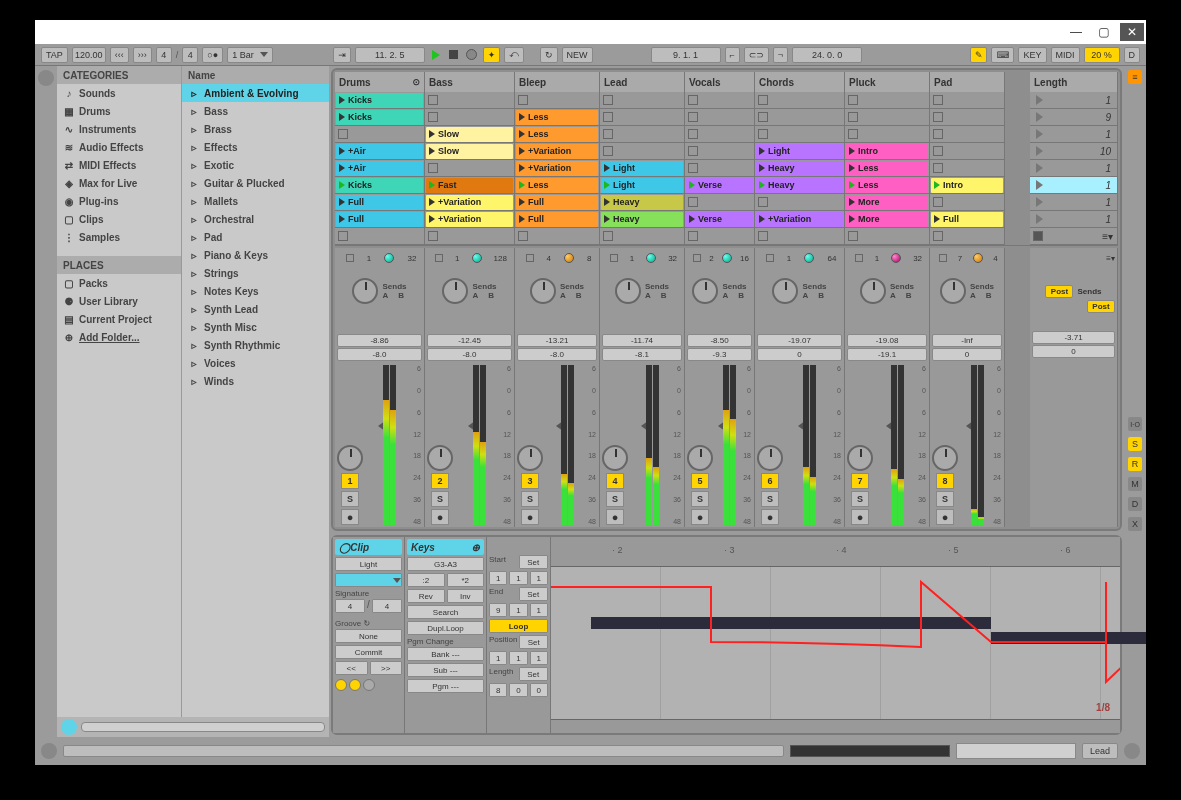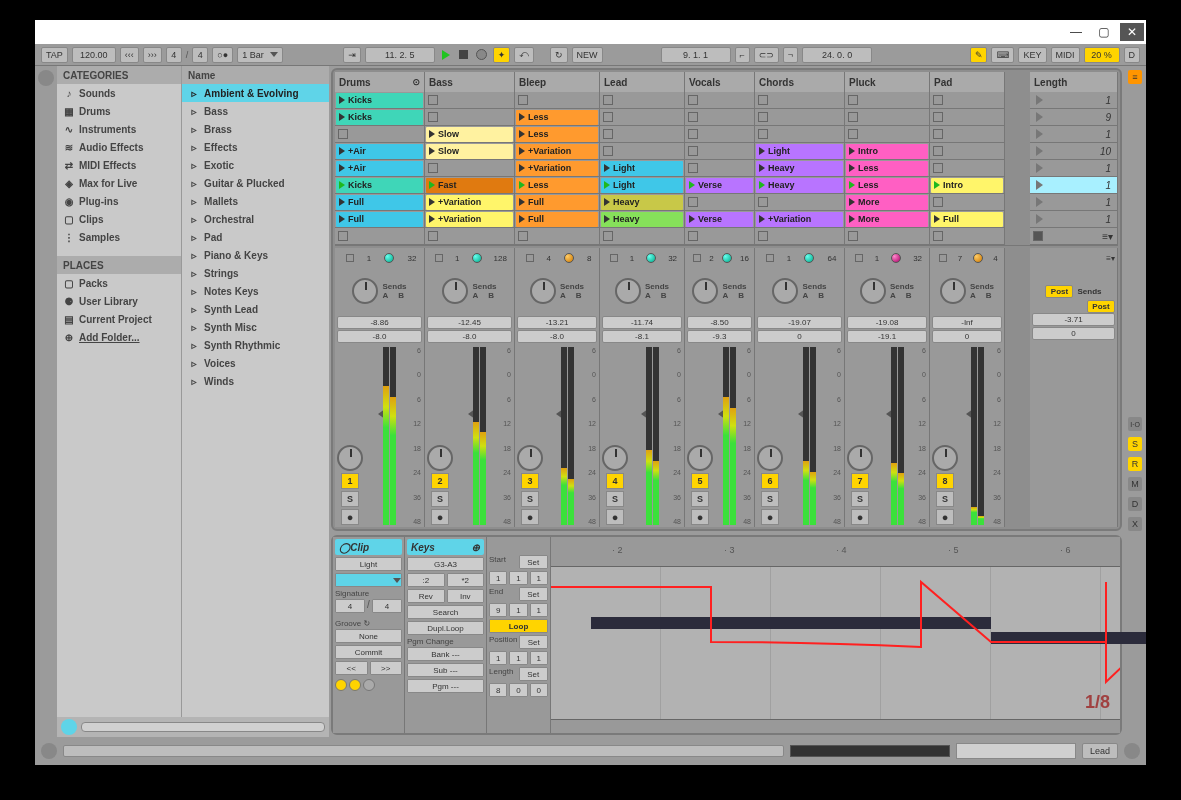--- a/index.html
+++ b/index.html
@@ -39,21 +39,21 @@
 .mixer { display: flex; flex: 1; margin-top: 2px; }
 .mix-col { border-right: 1px solid #777; background: #999; display: flex; flex-direction: column; padding: 2px; }
 .mix-top { height: 16px; display: flex; align-items: center; gap: 2px; font-size: 8px; justify-content: space-around; }
 .led { width: 10px; height: 10px; border-radius: 50%; background: radial-gradient(circle at 30% 30%, #6fe, #0a8); border: 1px solid #555; }
 .led.o { background: radial-gradient(circle at 30% 30%, #fc6, #c70); }
 .led.p { background: radial-gradient(circle at 30% 30%, #f8c, #a06); }
 .sends { height: 50px; display: flex; gap: 4px; align-items: center; justify-content: center; }
 .knob { width: 26px; height: 26px; border-radius: 50%; background: #aaa; border: 2px solid #666; position: relative; }
 .knob::after { content: ''; position: absolute; left: 50%; top: 2px; width: 2px; height: 8px; background: #333; transform-origin: bottom; }
 .send-lbls { font-size: 8px; font-weight: bold; color: #444; text-align: center; }
-.vals { display: flex; flex-direction: column; gap: 1px; margin-top: 0; }
+.vals { display: flex; flex-direction: column; gap: 1px; margin-top: 18px; }
 .val-box { height: 13px; background: #ccc; border: 1px solid #888; border-radius: 2px; font-size: 8px; display: flex; align-items: center; justify-content: center; }
 .fader-area { flex: 1; display: flex; gap: 2px; margin-top: 4px; align-items: stretch; }
 .fader-knob { width: 26px; display: flex; flex-direction: column; align-items: center; gap: 2px; }
 .sq-btn { width: 18px; height: 16px; background: #ffd400; border: 1px solid #888; display: flex; align-items: center; justify-content: center; font-size: 9px; font-weight: bold; }
 .sq-btn.g { background: #bdbdbd; }
 .meter-box { flex: 1; position: relative; display: flex; gap: 1px; justify-content: center; }
 .meter { width: 6px; background: #333; position: relative; overflow: hidden; }
 .meter .fill { position: absolute; bottom: 0; left: 0; right: 0; background: linear-gradient(to top, #3BE13B, #3BE13B 70%, #cfe010 85%, #e0a010); }
 .db-scale { width: 14px; font-size: 7px; color: #555; display: flex; flex-direction: column; justify-content: space-between; text-align: right; padding: 0 1px; }
 .right-strip { width: 22px; background: #9b9b9b; display: flex; flex-direction: column; align-items: center; padding-top: 4px; gap: 6px; }
@@ -104,21 +104,21 @@
 
 <div class="window">
   <div class="titlebar">
     <div class="tb-btn">—</div>
     <div class="tb-btn">▢</div>
     <div class="tb-btn close">✕</div>
   </div>
 
   <div class="topbar">
     <div class="tb-box">TAP</div>
-    <div class="tb-box" style="width:44px">120.00</div>
+    <div class="tb-box" style="width:34px">120.00</div>
     <div class="tb-box">‹‹‹</div>
     <div class="tb-box">›››</div>
     <div class="tb-box" style="width:16px">4</div>
     <div style="color:#555;font-size:9px">/</div>
     <div class="tb-box" style="width:16px">4</div>
     <div class="tb-box">○●</div>
     <div class="tb-box" style="width:46px">
         <span>1 Bar</span> 
         <span class="tri-down"></span>
       </div>
@@ -1121,21 +1121,21 @@
               <span style="left: 285px;">· 4</span>
               <span style="left: 397px;">· 5</span>
               <span style="left: 509px;">· 6</span>
             </div>
           <div class="midi-area">
             <div class="note-bar" style="left:40px;top:50px;width:400px"></div>
             <div class="note-bar" style="left:440px;top:65px;width:400px"></div>
             <svg class="automation" style="left:0;top:0;width:100%;height:100%">
               <path d="M 0,20 L 40,20 L 160,20 L 160,75 Q 260,75 370,80 L 370,15 L 440,75 L 555,75 L 555,15 L 555,115 L 660,15 L 715,15 L 715,115 L 780,15 Q 830,90 880,100"></path>
             </svg>
-            <div style="position:absolute;right:10px;bottom:6px;font-size:18px;color:#a04040;font-weight:bold">1/8</div>
+            <div style="position:absolute;right:10px;bottom:6px;font-size:10px;color:#a04040;font-weight:bold">1/8</div>
           </div>
           <div style="height:14px;background:#999;border-top:1px solid #666"></div>
         </div>
       </div>
     </div>
 
     <div class="right-strip">
       <div class="rs-btn orange">≡</div>
       <div style="height:140px"></div>
       <div style="flex:1"></div>

